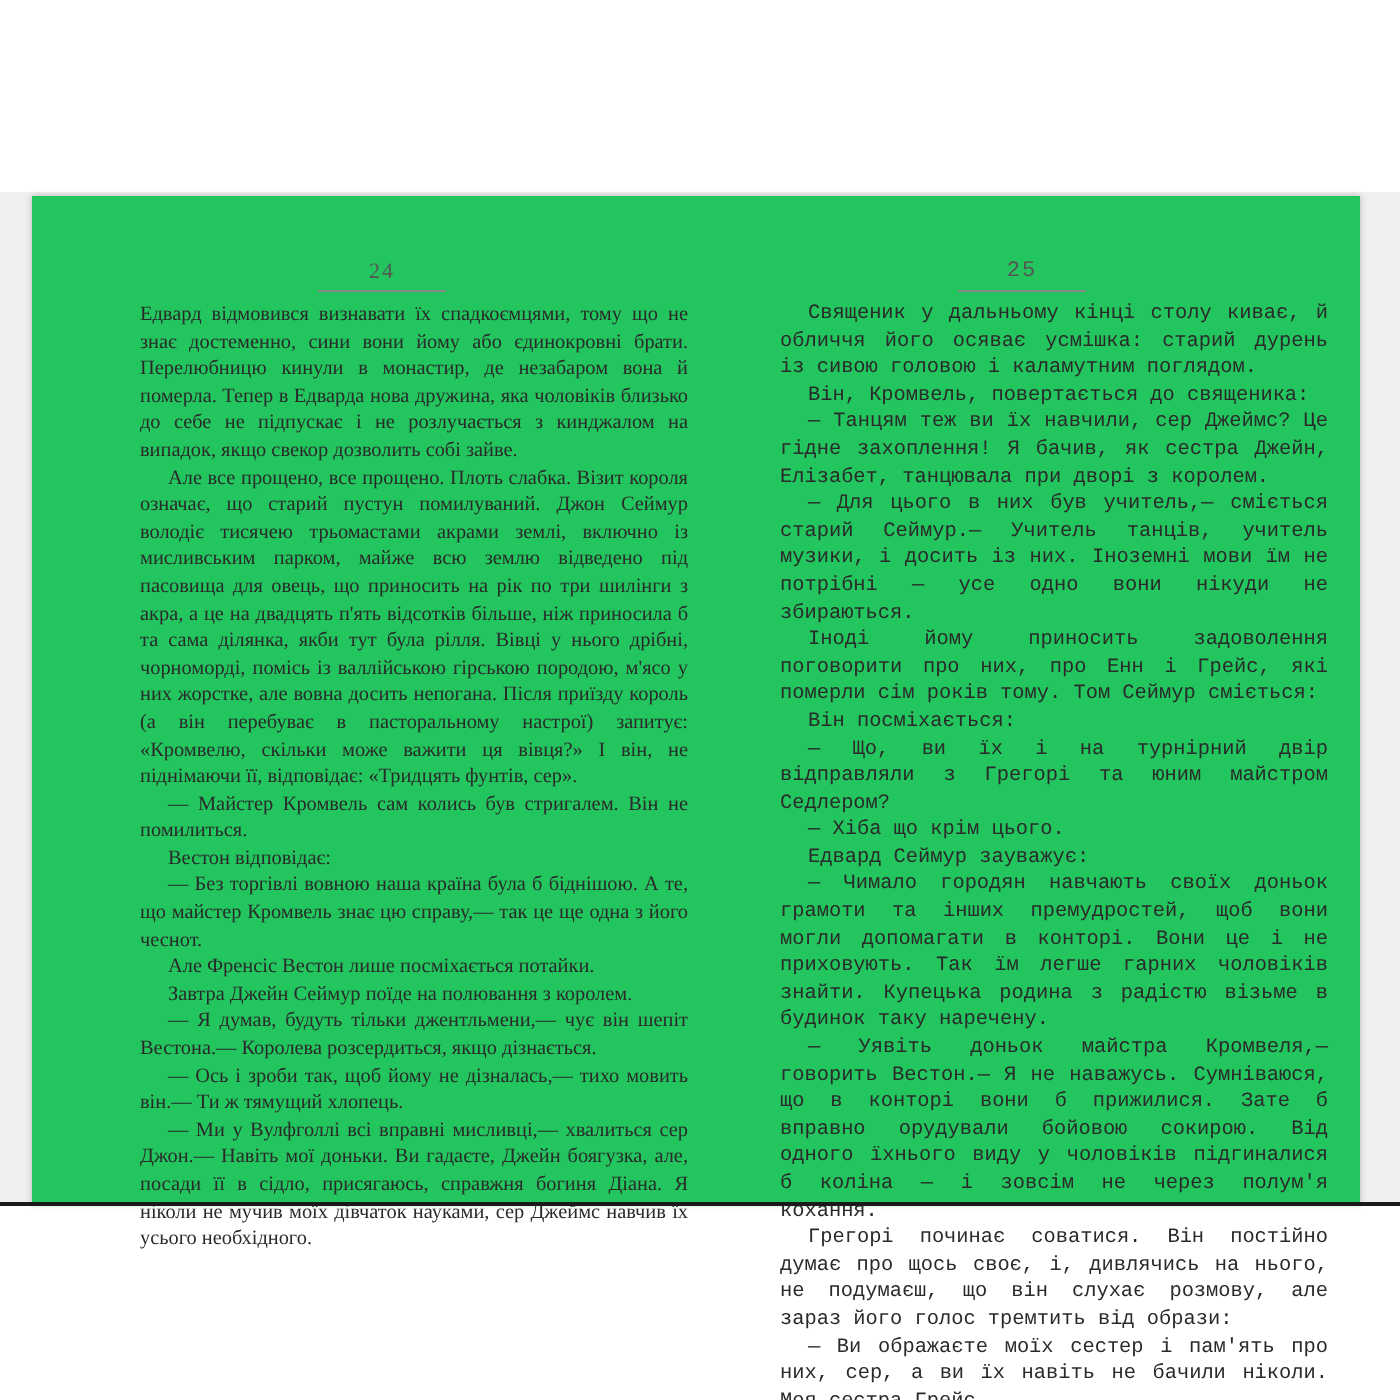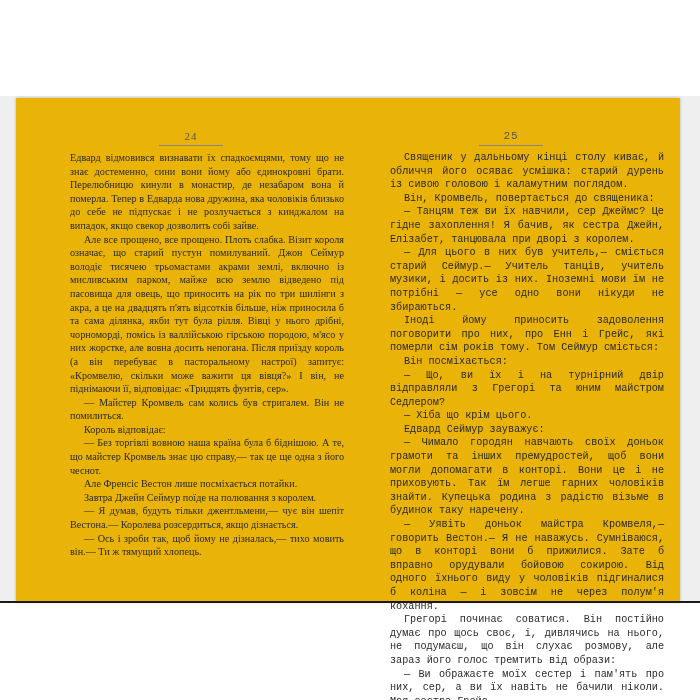--- a/index.html
+++ b/index.html
@@ -1,19 +1,19 @@
 <!DOCTYPE html>
 <html><head>
 <meta charset="utf-8">
 <style>
   html, body { margin:0; padding:0; }
   body { width:700px; height:700px; background:#ffffff; position:relative; overflow:hidden;
          font-family:"Liberation Serif", "DejaVu Serif", serif; }
   .backdrop { position:absolute; left:0; top:96px; width:700px; height:506px; background:#efefef; }
-  .spread { position:absolute; left:16px; top:98px; width:664px; height:504px; background:#eab308;
+  .spread { position:absolute; left:16px; top:98px; width:664px; height:504px; background:#22c55e;
             box-shadow:0 0 3px rgba(0,0,0,0.25); }
   .bottom-rule { position:absolute; left:0; top:601px; width:700px; height:2px; background:#1a1a1a; }
   .page { position:absolute; top:0; height:504px; }
   .page.left { left:38px; width:274px; }
   .page.right { left:358px; width:274px;font-family:Liberation Mono, monospace; }
   .folio { position:absolute; top:32px; left:0; width:100%; text-align:center; font-size:11px;
            color:#555; letter-spacing:1px; }
   .folio-rule { position:absolute; top:47px; left:50%; width:64px; margin-left:-32px; height:1px; background:#888; }
   .text { position:absolute; top:53px; left:16px; width:100%; font-size:10.2px; line-height:13.6px;
           color:#2a2a2a; text-align:justify; }
@@ -25,26 +25,27 @@
 
 <div class="backdrop"></div>
 <div class="spread">
   <div class="page left">
     <div class="folio">24</div>
     <div class="folio-rule"></div>
     <div class="text">
       <p class="noindent">Едвард відмовився визнавати їх спадкоємцями, тому що не знає достеменно, сини вони йому або єдинокровні брати. Перелюбницю кинули в монастир, де незабаром вона й померла. Тепер в Едварда нова дружина, яка чоловіків близько до себе не підпускає і не розлучається з кинджалом на випадок, якщо свекор дозволить собі зайве.</p>
       <p>Але все прощено, все прощено. Плоть слабка. Візит короля означає, що старий пустун помилуваний. Джон Сеймур володіє тисячею трьомастами акрами землі, включно із мисливським парком, майже всю землю відведено під пасовища для овець, що приносить на рік по три шилінги з акра, а це на двадцять п'ять відсотків більше, ніж приносила б та сама ділянка, якби тут була рілля. Вівці у нього дрібні, чорноморді, помісь із валлійською гірською породою, м'ясо у них жорстке, але вовна досить непогана. Після приїзду король (а він перебуває в пасторальному настрої) запитує: «Кромвелю, скільки може важити ця вівця?» І він, не піднімаючи її, відповідає: «Тридцять фунтів, сер».</p>
       <p>— Майстер Кромвель сам колись був стригалем. Він не помилиться.</p>
-      <p>Король відповідає:</p>
+      <p>Вестон відповідає:</p>
       <p>— Без торгівлі вовною наша країна була б біднішою. А те, що майстер Кромвель знає цю справу,— так це ще одна з його чеснот.</p>
       <p>Але Френсіс Вестон лише посміхається потайки.</p>
       <p>Завтра Джейн Сеймур поїде на полювання з королем.</p>
       <p>— Я думав, будуть тільки джентльмени,— чує він шепіт Вестона.— Королева розсердиться, якщо дізнається.</p>
       <p>— Ось і зроби так, щоб йому не дізналась,— тихо мовить він.— Ти ж тямущий хлопець.</p>
+      <p>— Ми у Вулфголлі всі вправні мисливці,— хвалиться сер Джон.— Навіть мої доньки. Ви гадаєте, Джейн боягузка, але, посади її в сідло, присягаюсь, справжня богиня Діана. Я ніколи не мучив моїх дівчаток науками, сер Джеймс навчив їх усього необхідного.</p>
     </div>
   </div>
   <div class="page right">
     <div class="folio">25</div>
     <div class="folio-rule"></div>
     <div class="text">
       <p>Священик у дальньому кінці столу киває, й обличчя його осяває усмішка: старий дурень із сивою головою і каламутним поглядом.</p>
       <p>Він, Кромвель, повертається до священика:</p>
       <p>— Танцям теж ви їх навчили, сер Джеймс? Це гідне захоплення! Я бачив, як сестра Джейн, Елізабет, танцювала при дворі з королем.</p>
       <p>— Для цього в них був учитель,— сміється старий Сеймур.— Учитель танців, учитель музики, і досить із них. Іноземні мови їм не потрібні — усе одно вони нікуди не збираються.</p>

